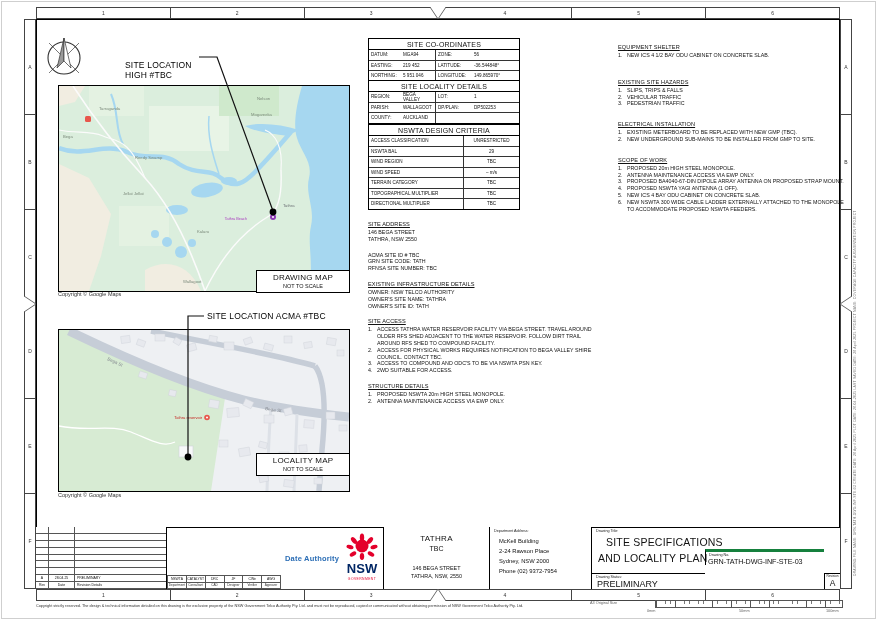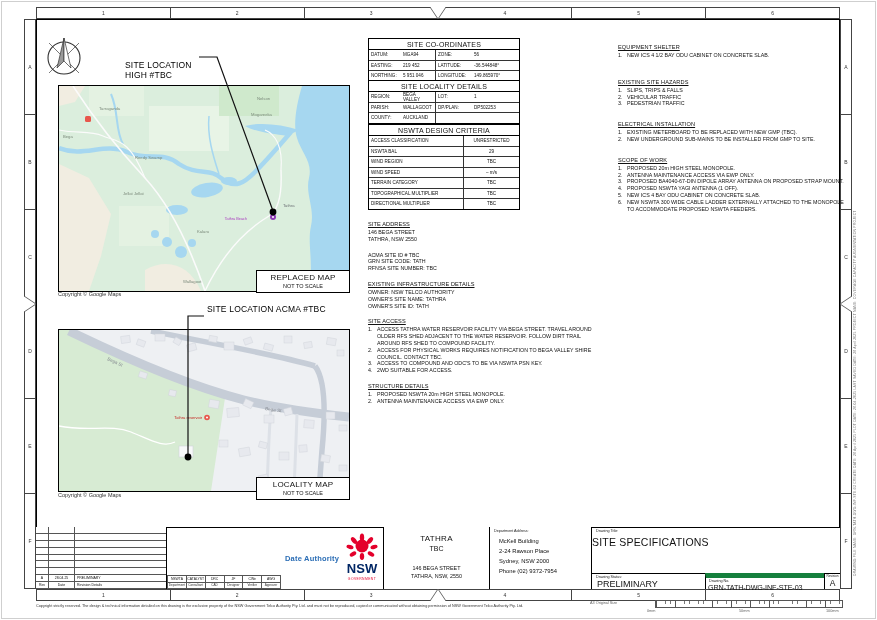--- a/index.html
+++ b/index.html
@@ -154,25 +154,25 @@
       <text x="76" y="73" font-size="4.2" fill="#7b8a7b">Reedy Swamp</text>
       <text x="64" y="109" font-size="4.2" fill="#7b8a7b">Jellat Jellat</text>
       <text x="138" y="147" font-size="4.2" fill="#7b8a7b">Kalaru</text>
       <text x="224" y="121" font-size="4.2" fill="#6b6f74">Tathra</text>
       <text x="124" y="197" font-size="4.2" fill="#7b8a7b">Wallagoot</text>
       <text x="188" y="134" font-size="3.8" fill="#a93bbf" text-anchor="end">Tathra Beach</text>
     </svg>
   </div>
   <div class="gcopy" style="left:58px;top:291px;">Copyright © Google Maps</div>
   <div class="mapcap" style="left:256px;top:270px;">
-    <div class="t1">REPLACED MAP</div>
+    <div class="t1">DRAWING MAP</div>
     <div class="t2">NOT TO SCALE</div>
   </div>
 
-  <div class="callout" style="left:207px;top:304px;">SITE LOCATION ACMA #TBC</div>
+  <div class="callout" style="left:207px;top:311px;">SITE LOCATION ACMA #TBC</div>
 
   <div class="mapbox" style="left:58px;top:329px;width:290px;height:161px;background:#eef0f3;">
     <svg width="290" height="161" viewBox="0 0 290 161">
       <rect x="0" y="0" width="290" height="161" fill="#eef0f3"></rect>
       <path d="M0,0 L14,0 C62,26 118,52 166,68 L152,161 L0,161 Z" fill="#d7ebd3"></path>
       <path d="M0,96 C28,102 52,94 72,102 C92,110 104,118 116,112" fill="none" stroke="#ffffff" stroke-width="1.3"></path>
       <path d="M10,1 C70,30 130,56 185,70 C225,80 262,84 290,87" fill="none" stroke="#c6cdd7" stroke-width="9"></path>
       <path d="M92,1 C150,13 215,24 256,36" fill="none" stroke="#c6cdd7" stroke-width="5.5"></path>
       <path d="M256,36 C268,52 266,90 263,120 C262,135 261,148 260,161" fill="none" stroke="#c6cdd7" stroke-width="5.5"></path>
       <path d="M212,78 C210,100 209,130 208,161" fill="none" stroke="#dde1e7" stroke-width="3"></path>
@@ -214,21 +214,21 @@
       </g>
       <rect x="120" y="116" width="14" height="11" fill="#f7f8f9" stroke="#cfd3da" stroke-width="0.6"></rect>
       <text x="48" y="30" font-size="4.6" fill="#868b92" transform="rotate(24 48 30)">Bega St</text>
       <text x="206" y="80" font-size="4.6" fill="#868b92" transform="rotate(8 206 80)">Bega St</text>
       <text x="143" y="89" font-size="4" fill="#c5221f" text-anchor="end">Tathra reservoir</text>
       <circle cx="148" cy="87.5" r="2.8" fill="#e8564c"></circle>
       <circle cx="148" cy="87.5" r="1" fill="#fff"></circle>
     </svg>
   </div>
   <div class="gcopy" style="left:58px;top:492px;">Copyright © Google Maps</div>
-  <div class="mapcap" style="left:256px;top:477px;">
+  <div class="mapcap" style="left:256px;top:453px;">
     <div class="t1">LOCALITY MAP</div>
     <div class="t2">NOT TO SCALE</div>
   </div>
 
   <div class="dtable" style="top:38px;">
     <div class="ttl">SITE CO-ORDINATES</div>
     <div class="row">
       <div class="c half-l">
           <span class="lab">DATUM:</span>
           <span>MGA94</span>
@@ -519,27 +519,28 @@
     <div style="font-size:5.8px;line-height:10px;margin:3px 0 0 9px;">
       <div>McKell Building</div>
       <div>2-24 Rawson Place</div>
       <div>Sydney, NSW 2000</div>
       <div>Phone (02) 9372-7954</div>
     </div>
   </div>
 
   <div class="abs" style="left:592px;top:527px;width:248px;height:62px;box-sizing:border-box;">
     <div style="font-size:3.7px;color:#222;margin:2px 0 0 4px;">Drawing Title:</div>
-    <div style="font-size:10.5px;letter-spacing:.2px;margin:3px 0 0 0;">SITE SPECIFICATIONS</div>
+    <div style="font-size:10.5px;letter-spacing:.2px;margin:3px 0 0 14px;">SITE SPECIFICATIONS</div>
+    <div style="font-size:10.5px;letter-spacing:.2px;margin:4px 0 0 6px;">AND LOCALITY PLAN</div>
   </div>
   <div class="abs" style="left:592px;top:573px;width:113px;height:16px;border-top:1px solid #000;box-sizing:border-box;">
     <div style="font-size:3.7px;color:#222;margin:1px 0 0 4px;">Drawing Status:</div>
     <div style="font-size:9px;margin:0 0 0 5px;">PRELIMINARY</div>
   </div>
-  <div class="abs" style="left:705px;top:573px;width:119px;height:16px;border-top:5px solid #15803d;border-left:1px solid #000;box-sizing:border-box;">
+  <div class="abs" style="left:705px;top:549px;width:119px;height:16px;border-top:3px solid #15803d;border-left:1px solid #000;box-sizing:border-box;">
     <div style="font-size:3.7px;color:#222;margin:1px 0 0 3px;">Drawing No.</div>
     <div style="font-size:7.2px;margin:0 0 0 2px;letter-spacing:-0.1px;">GRN-TATH-DWG-INF-STE-03</div>
   </div>
   <div class="abs" style="left:824px;top:573px;width:16px;height:16px;border-top:1px solid #000;border-left:1px solid #000;box-sizing:border-box;text-align:center;">
     <div style="font-size:3.2px;color:#222;">Revision</div>
     <div style="font-size:8.5px;">A</div>
   </div>
 
   <div class="abs" style="left:36px;top:604px;width:560px;font-size:3.8px;color:#333;white-space:nowrap;overflow:hidden;">Copyright strictly reserved. The design &amp; technical information detailed on this drawing is the exclusive property of the NSW Government Telco Authority Pty. Ltd. and must not be reproduced, copied or communicated without obtaining permission of NSW Government Telco Authority Pty. Ltd.</div>
   <span class="abs tiny" style="left:590px;top:601px;">A3 Original Size</span>

